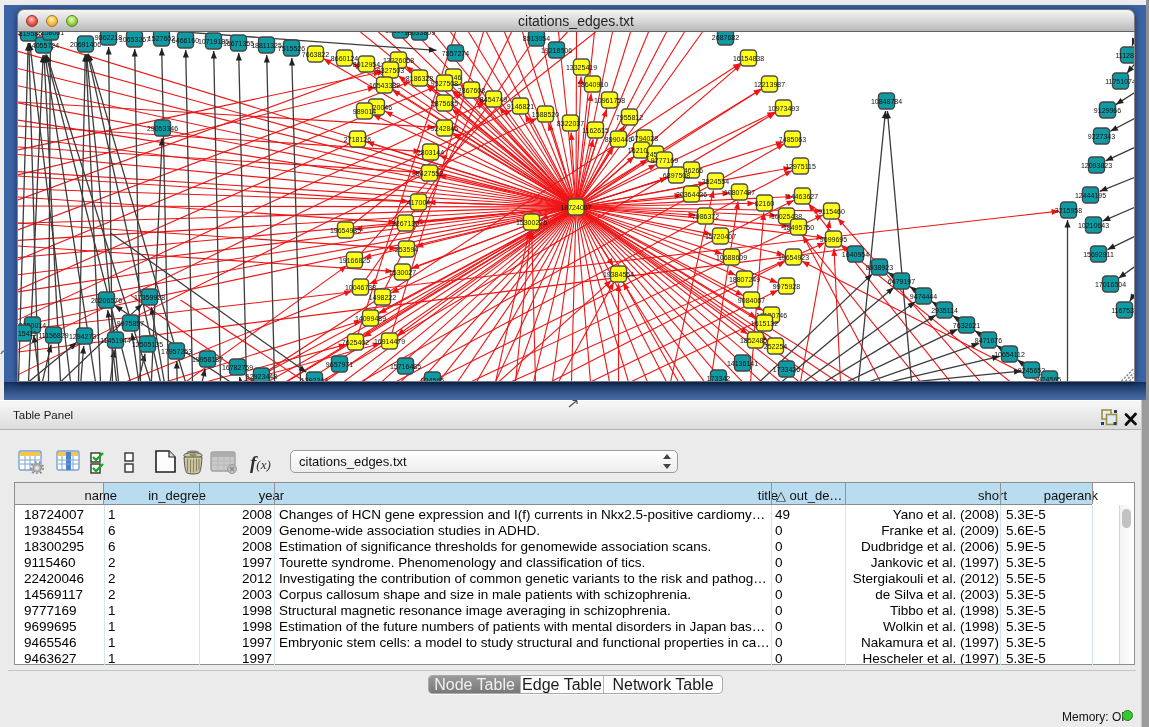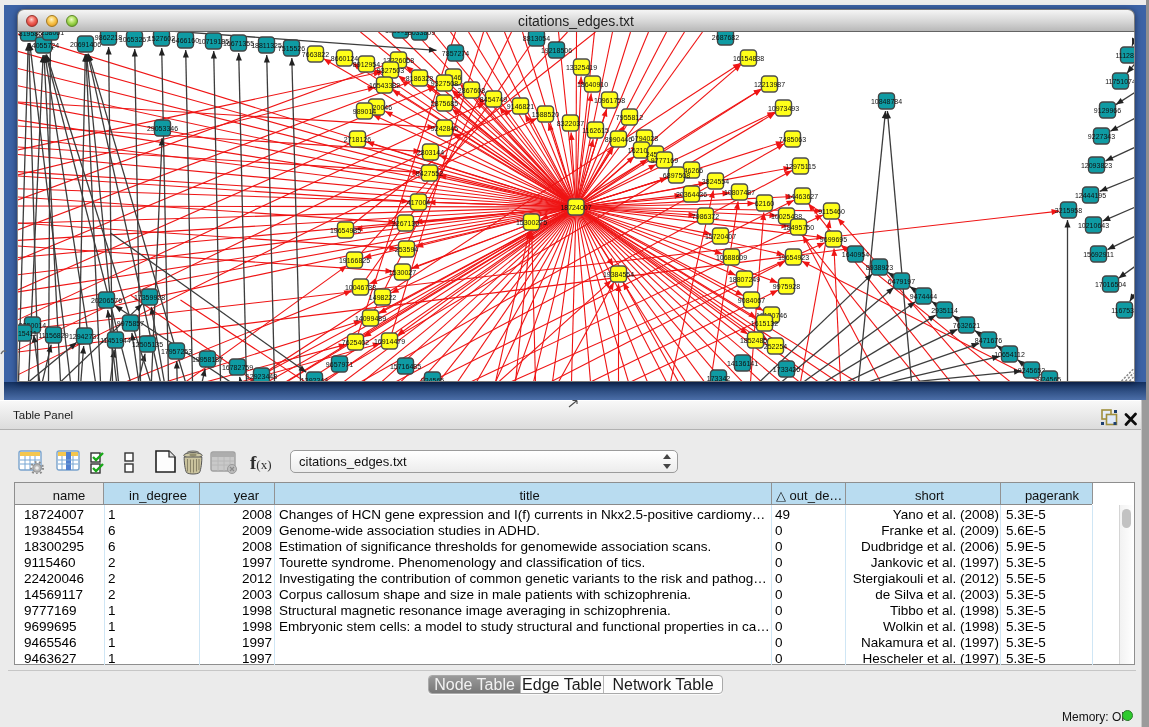--- a/index.html
+++ b/index.html
@@ -18,21 +18,21 @@
 #tpbar span{position:absolute;left:13px;top:8px;font-size:11.5px;color:#1c1c1c}
 #panel{left:0;top:430px;width:1141px;height:297px;background:#ebebeb}
 #grayR2{left:1141px;top:400px;width:8px;height:327px;background:#9b9b9b;border-left:1px solid #c8c8c8}
 
 .icon{top:450px}
 #dropdown{left:290px;top:450px;width:388px;height:23px;background:linear-gradient(#fff,#ececec);border:1px solid #9b9b9b;border-radius:5px;font-size:13px;color:#111;line-height:21px;padding-left:8px}
 
 #tscroll{left:14px;top:482px;width:1121px;height:183px;background:#fff;border:1px solid #8e8e8e}
 #thead{left:15px;top:483px;width:1077px;height:21px;background:#b9dcf0}
 #thname{left:15px;top:483px;width:88px;height:21px;background:#e6e6e6}
-.th{position:absolute;top:488px;font-size:13px;color:#111;text-align:center}
+.th{position:absolute;top:488px;font-size:13px;color:#111;text-align:right}
 .thsep{position:absolute;top:483px;width:1px;height:21px;background:#929292}
 #headline{left:15px;top:504px;width:1077px;height:1px;background:#8a8a8a}
 .cell{position:absolute;top:507px;height:157px;font-size:13.5px;color:#000;line-height:16px;white-space:nowrap;overflow:hidden}
 .cell div{height:16px}
 .rsep{top:505px;width:1px;height:160px;background:#cfe6f5}
 
 #sbtrack{left:1119px;top:505px;width:15px;height:159px;background:linear-gradient(90deg,#f2f2f2,#fff);border-left:1px solid #d5d5d5}
 #sbthumb{left:1122px;top:509px;width:9px;height:19px;background:#c2c2c2;border-radius:5px}
 
 #divline{left:8px;top:670px;width:1128px;height:1px;background:#c6c6c6}
@@ -848,21 +848,21 @@
  <path d="M4.2 7 C4 11 5 20 6.5 22.5 C9 24.5 17 24.5 19.5 22.5 C21 20 22 11 21.8 7 Z" fill="#cdc6a0" stroke="#555"></path>
  <path d="M7.5 9 V21.5 M10.5 9.5 V22.5 M13.5 9.5 V22.5 M16.5 9 V21.5 M19 9 V20" stroke="#8a8468" stroke-width="1.1"></path>
 </svg>
 <svg class="abs icon" style="left:210px;top:451px" width="28" height="23">
  <rect x="1" y="1" width="24" height="19" rx="2" fill="#c9c9c9" stroke="#a0a0a0" stroke-width="1.4"></rect>
  <rect x="2" y="2" width="22" height="4" fill="#adadad"></rect>
  <path d="M2 10 H24 M2 14 H24 M8 6 V20 M14 6 V20 M20 6 V20" stroke="#b8b8b8" stroke-width="1"></path>
  <circle cx="22" cy="18" r="4.5" fill="#bdbdbd" stroke="#9a9a9a"></circle>
  <path d="M20 16 L24 20 M24 16 L20 20" stroke="#8a8a8a" stroke-width="1.2"></path>
 </svg>
-<div class="abs" style="left:250px;top:452px;font-family:'Liberation Serif',serif;font-size:19px;color:#2e2e2e"><b>f</b><span style="font-size:13px">(x)</span></div>
+<div class="abs" style="left:250px;top:452px;font-family:'Liberation Serif',serif;font-style:italic;font-size:19px;color:#2e2e2e"><b>f</b><span style="font-size:13px">(x)</span></div>
 <div class="abs" id="dropdown">citations_edges.txt</div>
 <svg class="abs" style="left:662px;top:454px" width="10" height="16">
     <path d="M5 0 L9 5 H1 Z" fill="#444"></path>
     <path d="M5 15 L1 10 H9 Z" fill="#444"></path>
   </svg>
 
 <div class="abs" id="tscroll"></div>
 <div class="abs" id="thead"></div>
 <div class="abs" id="thname"></div>
 <div class="abs th" style="left:21px;width:96px">name</div>
@@ -924,20 +924,21 @@
     <div>1997</div>
   </div>
 <div class="cell" style="left:279px;width:492px;text-align:left">
     <div>Changes of HCN gene expression and I(f) currents in Nkx2.5-positive cardiomy…</div>
     <div>Genome-wide association studies in ADHD.</div>
     <div>Estimation of significance thresholds for genomewide association scans.</div>
     <div>Tourette syndrome. Phenomenology and classification of tics.</div>
     <div>Investigating the contribution of common genetic variants to the risk and pathog…</div>
     <div>Corpus callosum shape and size in male patients with schizophrenia.</div>
     <div>Structural magnetic resonance image averaging in schizophrenia.</div>
+    <div>Estimation of the future numbers of patients with mental disorders in Japan bas…</div>
     <div>Embryonic stem cells: a model to study structural and functional properties in ca…</div>
   </div>
 <div class="cell" style="left:775px;width:66px;text-align:left">
     <div>49</div>
     <div>0</div>
     <div>0</div>
     <div>0</div>
     <div>0</div>
     <div>0</div>
     <div>0</div>

